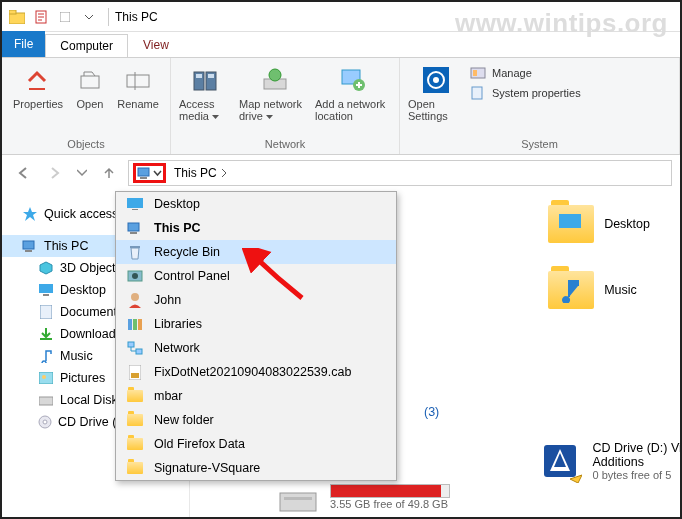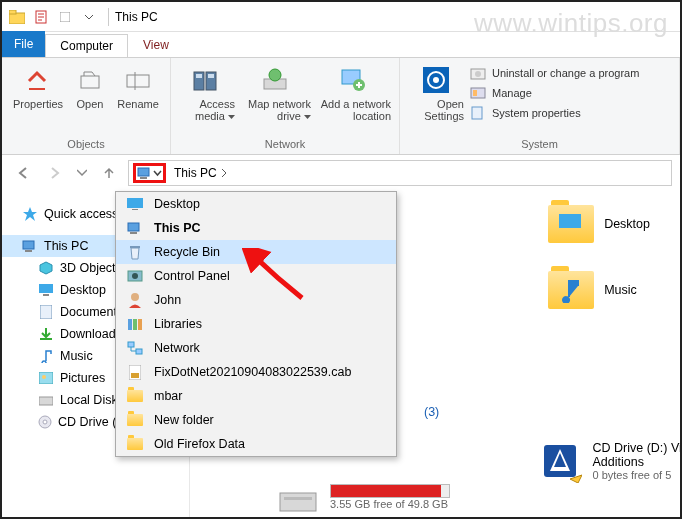--- a/index.html
+++ b/index.html
@@ -2,34 +2,34 @@
 <html><head>
 <meta charset="utf-8">
 <style>
 * { box-sizing: border-box; margin: 0; padding: 0; font-family: "Segoe UI", Tahoma, sans-serif; }
 body { width: 682px; height: 519px; overflow: hidden; background: #fff; position: relative; border: 2px solid #222; }
 
 
 .title-bar { height: 30px; background: #fff; display: flex; align-items: center; padding: 0 4px; border-bottom: 1px solid #e0e0e0; font-size: 12px; }
 .title-bar .qat-btn { width: 22px; height: 22px; display: flex; align-items: center; justify-content: center; margin-right: 2px; }
 .title-bar .sep { width: 1px; height: 18px; background: #ccc; margin: 0 6px; }
-.watermark { position: absolute; top: 6px; right: 12px; font-size: 26px; font-weight: 400; color: #ddd; letter-spacing: .5px; pointer-events: none; z-index: 50; }
+.watermark { position: absolute; top: 6px; right: 12px; font-size: 26px; font-weight: 700; color: #ddd; letter-spacing: .5px; pointer-events: none; z-index: 50; }
 
 
 .tabs { height: 25px; display: flex; align-items: flex-end; background: #fff; }
 .tab { padding: 4px 14px; font-size: 12px; color: #7f1d1d; border: 1px solid transparent; }
 .tab.file { background: #1979ca; color: #fff; padding: 5px 11px; }
 .tab.active { background: #fff; border: 1px solid #d0d0d0; border-bottom: none; color: #000; }
 
 
 .ribbon { height: 98px; background: #f5f6f7; border-top: 1px solid #d0d0d0; border-bottom: 1px solid #d0d0d0; display: flex; }
 .group { border-right: 1px solid #e0e0e0; padding: 4px 8px 2px; display: flex; flex-direction: column; }
 .group-body { flex: 1; display: flex; align-items: flex-start; gap: 4px; }
 .group-label { text-align: center; font-size: 11px; color: #666; padding: 2px 0; }
-.big-btn { display: flex; flex-direction: column; align-items: center; justify-content: flex-start; width: 56px; font-size: 11px; color: #444; text-align: right; padding-top: 2px; }
+.big-btn { display: flex; flex-direction: column; align-items: center; justify-content: flex-start; width: 56px; font-size: 11px; color: #444; text-align: left; padding-top: 2px; }
 .big-btn .ico { width: 32px; height: 32px; margin-bottom: 2px; display:flex; align-items:center; justify-content:center; }
 .small-list { display:flex; flex-direction:column; gap:2px; padding-top:2px;}
 .small-item { display:flex; align-items:center; gap:6px; font-size:11px; color:#333; padding:1px 2px;}
 .small-item .mi { width:16px; height:16px; display:flex; align-items:center; justify-content:center;}
 
 
 .addr-row { height: 36px; display:flex; align-items:center; padding: 4px 8px; gap:6px; }
 .nav-btn { width:26px; height:26px; border-radius:50%; display:flex; align-items:center; justify-content:center; color:#999; }
 .breadcrumb { flex:1; height:26px; border:1px solid #ccc; display:flex; align-items:center; padding:0 4px; font-size:12px; gap:2px; position:relative;}
 .bc-seg { padding:2px 6px; display:flex; align-items:center; gap:4px;}
@@ -185,29 +185,20 @@
         <div class="ico">
             <svg width="30" height="30">
               <rect x="2" y="2" width="26" height="26" fill="#0a63b8"></rect>
               <circle cx="15" cy="15" r="8" fill="none" stroke="#fff" stroke-width="2"></circle>
               <circle cx="15" cy="15" r="3" fill="#fff"></circle>
             </svg>
           </div>
         <span>Open Settings</span>
       </div>
       <div class="small-list">
-        <div class="small-item">
-            <span class="mi">
-              <svg width="16" height="16">
-                <rect x="1" y="4" width="14" height="10" fill="#eee" stroke="#999"></rect>
-                <circle cx="8" cy="9" r="3" fill="#ccc"></circle>
-              </svg>
-            </span>
-            <span>Uninstall or change a program</span>
-          </div>
         <div class="small-item">
             <span class="mi">
               <svg width="16" height="16">
                 <rect x="1" y="3" width="14" height="10" fill="#dde" stroke="#889"></rect>
                 <rect x="3" y="5" width="4" height="6" fill="#fb6"></rect>
               </svg>
             </span>
             <span>Manage</span>
           </div>
         <div class="small-item">
@@ -493,20 +484,26 @@
         <span class="mini-folder"></span>
       </span>
       <span>New folder</span>
     </div>
     <div class="dd-item">
       <span class="dd-ico">
         <span class="mini-folder"></span>
       </span>
       <span>Old Firefox Data</span>
     </div>
+    <div class="dd-item">
+      <span class="dd-ico">
+        <span class="mini-folder"></span>
+      </span>
+      <span>Signature-VSquare</span>
+    </div>
   </div>
 
 <svg class="red-arrow" width="70" height="60">
   <defs>
       <marker id="ah" markerWidth="8" markerHeight="8" refX="2" refY="3" orient="auto">
         <path d="M0 0 L6 3 L0 6 Z" fill="#e11"></path>
       </marker>
     </defs>
   <path d="M60 50 Q 35 30 12 8" stroke="#e11" stroke-width="5" fill="none" marker-end="url(#ah)"></path>
 </svg>

